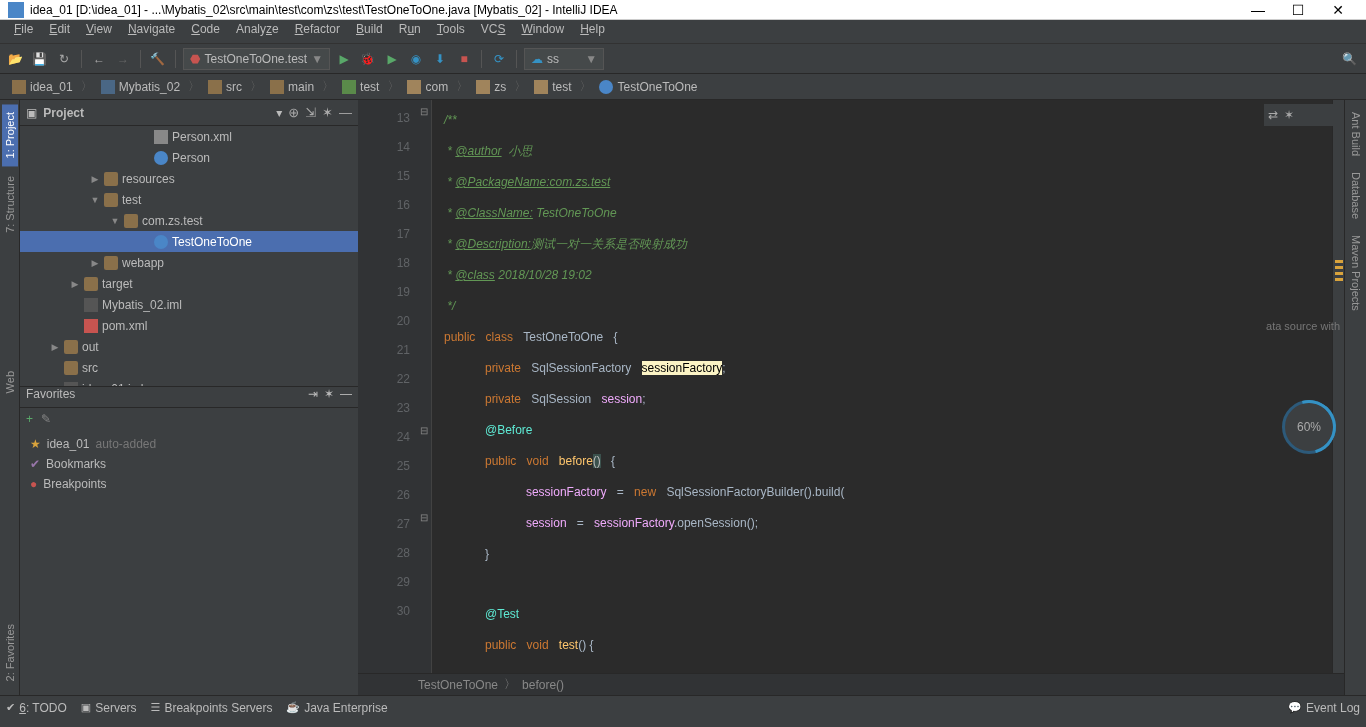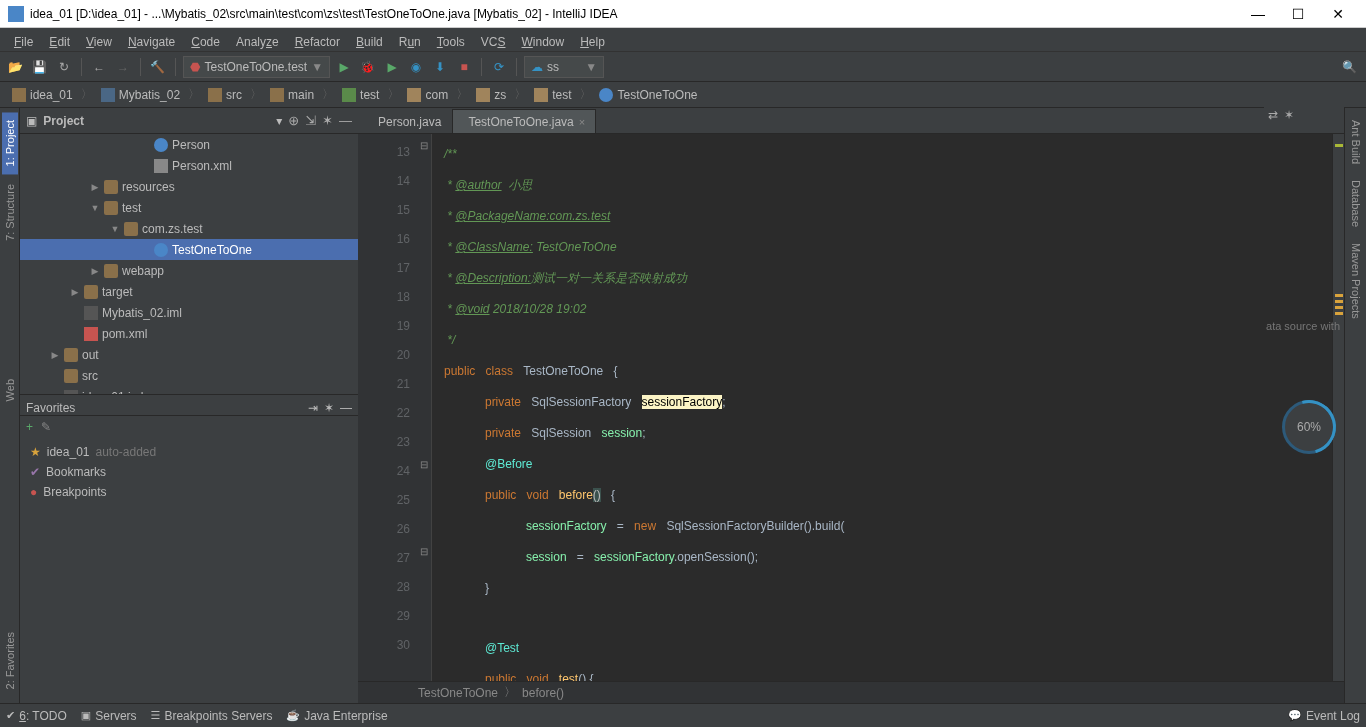--- a/index.html
+++ b/index.html
@@ -1,21 +1,21 @@
 <!DOCTYPE html>
 <html><head>
 <meta charset="utf-8">
 <style>
 *{box-sizing:border-box;margin:0;padding:0;font-family:"Segoe UI",Arial,sans-serif;font-size:12px;user-select:none}
 body{background:#3c3f41;color:#bbb;width:1366px;height:727px;overflow:hidden;position:relative}
-.titlebar{height:28px;background:#fff;color:#000;display:flex;align-items:center;padding:0 8px;border-bottom:1px solid #ccc}
+.titlebar{height:20px;background:#fff;color:#000;display:flex;align-items:center;padding:0 8px;border-bottom:1px solid #ccc}
 .titlebar .ij-icon{width:16px;height:16px;background:#4a86c7;margin-right:6px;display:inline-block}
 .titlebar .tt{flex:1;font-size:12px}
 .titlebar .wbtn{width:40px;text-align:center;font-size:14px;cursor:pointer}
-.menubar{height:24px;background:#3c3f41;display:flex;align-items:flex-end;padding:0 6px;border-bottom:1px solid #323232}
+.menubar{height:24px;background:#3c3f41;display:flex;align-items:flex-start;padding:0 6px;border-bottom:1px solid #323232}
 .menubar span{padding:2px 8px;cursor:pointer}
 .menubar span u{text-decoration:underline}
 .toolbar{height:30px;background:#3c3f41;display:flex;align-items:center;padding:0 6px;border-bottom:1px solid #282828;gap:4px}
 .toolbar .tb{width:20px;height:20px;display:flex;align-items:center;justify-content:center;cursor:pointer;color:#aaa}
 .toolbar .sep{width:1px;height:18px;background:#555;margin:0 3px}
 .toolbar .combo{background:#45494a;border:1px solid #555;height:22px;display:flex;align-items:center;padding:0 6px;cursor:pointer;gap:4px}
 .toolbar .play{color:#59a869}
 .toolbar .bug{color:#59a869}
 .toolbar .stop{color:#c75450}
 .toolbar .search-r{margin-left:auto}
@@ -39,21 +39,21 @@
 .tree{flex:0 0 260px;overflow:auto;background:#3c3f41}
 .tree-row{display:flex;align-items:center;height:21px;padding-left:8px;cursor:pointer;gap:4px}
 .tree-row.sel{background:#4b6eaf;color:#fff}
 .tree-row .arr{width:10px;text-align:center;color:#888;font-size:9px}
 .tree-row .tic{width:14px;height:14px;display:inline-block}
 .tic.fold{background:#8a704a;border-radius:2px}
 .tic.xml{background:#888}
 .tic.cls{background:#4a86c7;border-radius:50%}
 .tic.iml{background:#555}
 .tic.pom{background:#c75450;font-family:monospace}
-.fav-head{height:22px;border-top:1px solid #282828;border-bottom:1px solid #282828;display:flex;align-items:flex-end;padding:0 6px;gap:6px}
+.fav-head{height:22px;border-top:1px solid #282828;border-bottom:1px solid #282828;display:flex;align-items:flex-start;padding:0 6px;gap:6px}
 .fav-head .ttl{flex:1}
 .fav-body{padding:4px 0}
 .fav-tool{height:22px;display:flex;align-items:center;padding:0 6px;gap:8px}
 .fav-row{display:flex;align-items:center;height:20px;padding-left:10px;gap:6px;cursor:pointer}
 .fav-row .star{color:#d9a33c}
 .fav-row .bm{color:#9876aa}
 .fav-row .bp{color:#c75450}
 .fav-row .dim{color:#777}
 .editor-area{flex:1;display:flex;flex-direction:column;background:#2b2b2b;min-width:0}
 .ed-tabs{height:26px;background:#3c3f41;display:flex;align-items:flex-end;border-bottom:1px solid #282828;padding-left:4px}
@@ -66,21 +66,21 @@
 .gutter .run-ic{position:absolute;right:-18px;top:6px;color:#499c54;font-size:12px}
 .fold-gut{width:14px;background:#313335;border-right:1px solid #424242;position:relative}
 .fold-gut .fm{position:absolute;left:2px;color:#888;font-size:10px;cursor:pointer}
 .code{flex:1;padding:4px 0 0 12px;font-family:Consolas,monospace;font-size:17px;line-height:29px;white-space:pre;overflow:hidden;font-style:italic}
 .code .doc{color:#629755;font-style:italic}
 .code .doc-tag{color:#629755;font-style:italic;font-weight:normal;text-decoration:underline}
 .code .doc-txt{color:#629755;font-style:italic}
 .code .kw{color:#cc7832;font-style:normal}
 .code .cn{color:#a9b7c6;font-style:normal}
 .code .id{color:#a9b7c6;font-style:normal}
-.code .fld{color:#86efac;font-style:normal}
+.code .fld{color:#f0abfc;font-style:normal}
 .code .ann{color:#5eead4;font-style:normal}
 .code .mth{color:#ffc66d;font-style:normal}
 .code .op{color:#a9b7c6;font-style:normal}
 .code .hl{background:#fcf4c5;color:#000;font-style:normal}
 .code .phl{background:#3b514d;font-style:normal}
 .ed-scrollmap{width:12px;background:#3c3f41;border-left:1px solid #282828;position:relative}
 .ed-scrollmap .m{position:absolute;left:2px;width:8px;height:3px}
 .breadcrumb-bar{height:22px;background:#313335;border-top:1px solid #282828;display:flex;align-items:center;padding:0 60px;font-size:11px;color:#888;gap:6px}
 .breadcrumb-bar span{cursor:pointer}
 .right-gutter{width:22px;background:#3c3f41;border-left:1px solid #282828;display:flex;flex-direction:column;align-items:center;padding-top:4px}
@@ -214,27 +214,27 @@
       <span class="ttl">Project</span>
       <span>▾</span>
       <span class="ic">⊕</span>
       <span class="ic">⇲</span>
       <span class="ic">✶</span>
       <span class="ic">—</span>
     </div>
     <div class="tree" id="tree">
         <div class="tree-row" style="padding-left: 120px;">
           <span class="arr"></span>
+          <span class="tic xml"></span>
+          <span>Person.xml</span>
+        </div>
+        <div class="tree-row" style="padding-left: 120px;">
+          <span class="arr"></span>
           <span class="tic cls"></span>
           <span>Person</span>
-        </div>
-        <div class="tree-row" style="padding-left: 120px;">
-          <span class="arr"></span>
-          <span class="tic xml"></span>
-          <span>Person.xml</span>
         </div>
         <div class="tree-row" style="padding-left: 70px;">
           <span class="arr">▶</span>
           <span class="tic fold"></span>
           <span>resources</span>
         </div>
         <div class="tree-row" style="padding-left: 70px;">
           <span class="arr">▼</span>
           <span class="tic fold"></span>
           <span>test</span>
@@ -307,31 +307,20 @@
           <span>Bookmarks</span>
         </div>
       <div class="fav-row">
           <span class="bp">●</span>
           <span>Breakpoints</span>
         </div>
     </div>
   </div>
 
   <div class="editor-area">
-    <div class="ed-tabs">
-      <div class="ed-tab">
-          <span class="fico cls"></span>
-          <span>Person.java</span>
-        </div>
-      <div class="ed-tab act">
-          <span class="fico cls"></span>
-          <span>TestOneToOne.java</span>
-          <span class="cls-x">×</span>
-        </div>
-    </div>
     <div class="ed-body">
       <div class="gutter" id="gut">
           <div class="ln">13</div>
           <div class="ln">14</div>
           <div class="ln">15</div>
           <div class="ln">16</div>
           <div class="ln">17</div>
           <div class="ln">18</div>
           <div class="ln">19</div>
           <div class="ln">20<span class="run-ic">▶</span></div>
@@ -349,21 +338,21 @@
       <div class="fold-gut">
         <span class="fm" style="top:6px">⊟</span>
         <span class="fm" style="top:325px">⊟</span>
         <span class="fm" style="top:412px">⊟</span>
       </div>
       <div class="code" id="code"><span class="doc">/**</span>
 <span class="doc"> * </span><span class="doc-tag">@author</span><span class="doc-txt">  小思</span>
 <span class="doc"> * </span><span class="doc-tag">@PackageName:com.zs.test</span>
 <span class="doc"> * </span><span class="doc-tag">@ClassName:</span><span class="doc-txt"> TestOneToOne</span>
 <span class="doc"> * </span><span class="doc-tag">@Description:</span><span class="doc-txt">测试一对一关系是否映射成功</span>
-<span class="doc"> * </span><span class="doc-tag">@void</span><span class="doc-txt"> 2018/10/28 19:02</span>
+<span class="doc"> * </span><span class="doc-tag">@class</span><span class="doc-txt"> 2018/10/28 19:02</span>
 <span class="doc"> */</span>
 <span class="kw">public</span> <span class="kw">class</span> <span class="cn">TestOneToOne</span> <span class="op">{</span>
     <span class="kw">private</span> <span class="cn">SqlSessionFactory</span> <span class="hl">sessionFactory</span><span class="op">;</span>
     <span class="kw">private</span> <span class="cn">SqlSession</span> <span class="fld">session</span><span class="op">;</span>
     <span class="ann">@Before</span>
     <span class="kw">public</span> <span class="kw">void</span> <span class="mth">before</span><span class="phl">()</span> <span class="op">{</span>
         <span class="fld">sessionFactory</span> <span class="op">=</span> <span class="kw">new</span> <span class="cn">SqlSessionFactoryBuilder</span><span class="op">().</span><span class="id">build</span><span class="op">(</span>
         <span class="fld">session</span> <span class="op">=</span> <span class="fld">sessionFactory</span><span class="op">.</span><span class="id">openSession</span><span class="op">();</span>
     <span class="op">}</span>
 

